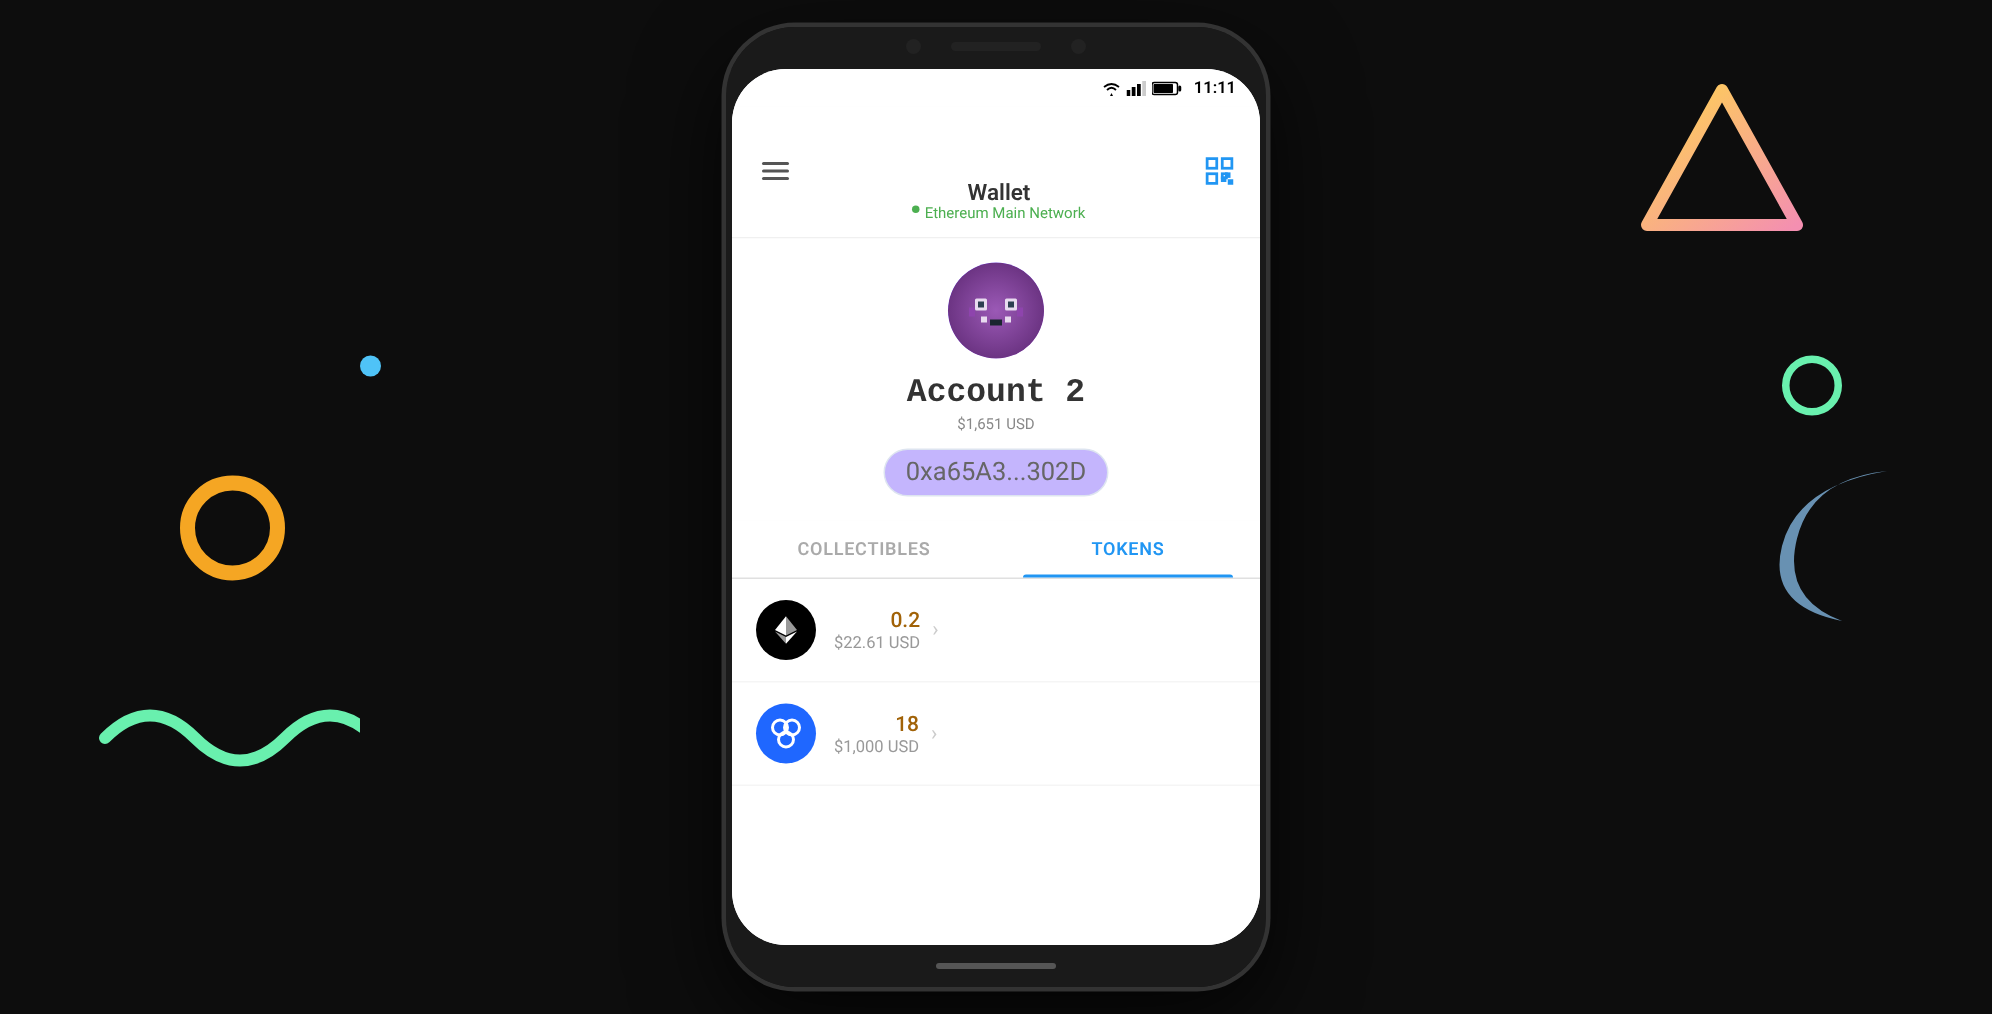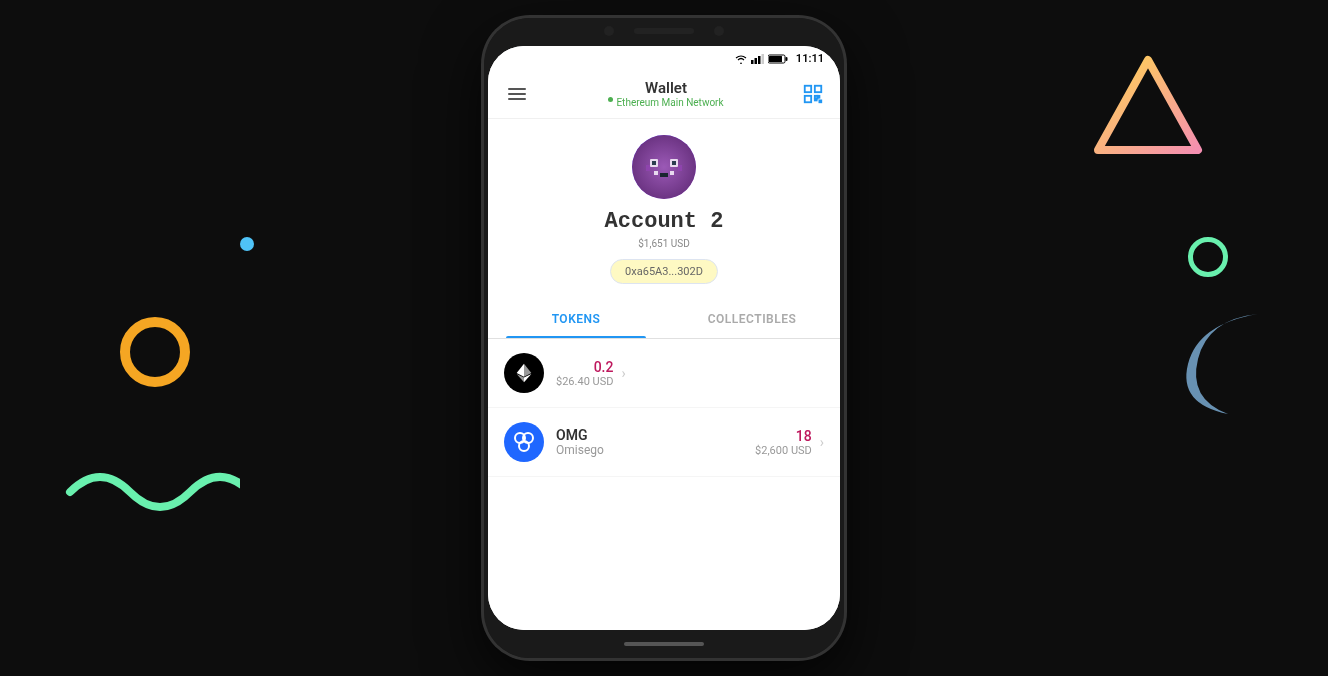--- a/index.html
+++ b/index.html
@@ -121,20 +121,21 @@
       background: #fff;
       padding: 8px 16px 10px;
       display: flex;
       align-items: center;
       justify-content: space-between;
       border-bottom: 1px solid #f0f0f0;
     }
 
     .header-center {
       text-align: center;
+      margin-top: 40px;
     }
 
     .header-title {
       font-size: 15px;
       font-weight: 600;
       color: #333;
     }
 
     .header-network {
       font-size: 10px;
@@ -201,25 +202,25 @@
       font-family: Liberation Mono, monospace;
     }
 
     .account-balance {
       font-size: 10px;
       color: #888;
       margin-bottom: 10px;
     }
 
     .account-address {
-      background: #fef9c3;
+      background: #c4b5fd;
       border: 1px solid #dde4f0;
       border-radius: 20px;
       padding: 5px 14px;
-      font-size: 11px;
+      font-size: 17px;
       color: #666;
       cursor: pointer;
     }
 
     
     .tabs {
       background: #fff;
       display: flex;
       border-bottom: 1px solid #e0e0e0;
     }
@@ -299,21 +300,21 @@
       color: #999;
     }
 
     .token-amount {
       text-align: right;
     }
 
     .token-value {
       font-size: 14px;
       font-weight: 500;
-      color: #be185d;
+      color: #a16207;
     }
 
     .token-usd {
       font-size: 11px;
       color: #999;
     }
 
     .chevron {
       color: #ccc;
       font-size: 14px;
@@ -536,62 +537,58 @@
               <rect x="46" y="30" width="4" height="6" fill="#8E44AD"></rect>
             </svg>
           </div>
 
           <div class="account-name">Account 2</div>
           <div class="account-balance">$1,651 USD</div>
           <div class="account-address">0xa65A3...302D</div>
         </div>
 
         <div class="tabs">
+          <div class="tab">
+            <span>COLLECTIBLES</span>
+          </div>
           <div class="tab active">
             <span>TOKENS</span>
-          </div>
-          <div class="tab">
-            <span>COLLECTIBLES</span>
           </div>
         </div>
 
         <div class="token-list">
 
           <div class="token-item">
             <div class="token-icon eth">
               <svg class="eth-svg" viewBox="0 0 24 24" fill="white">
                 <polygon points="12,2 12,16 20,12" fill="rgba(255,255,255,0.6)"></polygon>
                 <polygon points="12,2 4,12 12,16" fill="white"></polygon>
                 <polygon points="12,17 4,13 12,22" fill="rgba(255,255,255,0.6)"></polygon>
                 <polygon points="12,17 20,13 12,22" fill="white"></polygon>
               </svg>
             </div>
             <div class="token-amount">
               <div class="token-value">0.2</div>
-              <div class="token-usd">$26.40 USD</div>
+              <div class="token-usd">$22.61 USD</div>
             </div>
             <span class="chevron">›</span>
           </div>
 
           <div class="token-item">
             <div class="token-icon omg">
               <svg width="26" height="26" viewBox="0 0 26 26">
 
                 <circle cx="9" cy="9" r="5" fill="none" stroke="white" stroke-width="2"></circle>
                 <circle cx="17" cy="9" r="5" fill="none" stroke="white" stroke-width="2"></circle>
                 <circle cx="13" cy="17" r="5" fill="none" stroke="white" stroke-width="2"></circle>
               </svg>
             </div>
-            <div class="token-info">
-              <div class="token-symbol">OMG</div>
-              <div class="token-name">Omisego</div>
-            </div>
             <div class="token-amount">
               <div class="token-value">18</div>
-              <div class="token-usd">$2,600 USD</div>
+              <div class="token-usd">$1,000 USD</div>
             </div>
             <span class="chevron">›</span>
           </div>
         </div>
 
       </div>
     </div>
 
     <div class="phone-bottom">
       <div class="home-indicator"></div>

